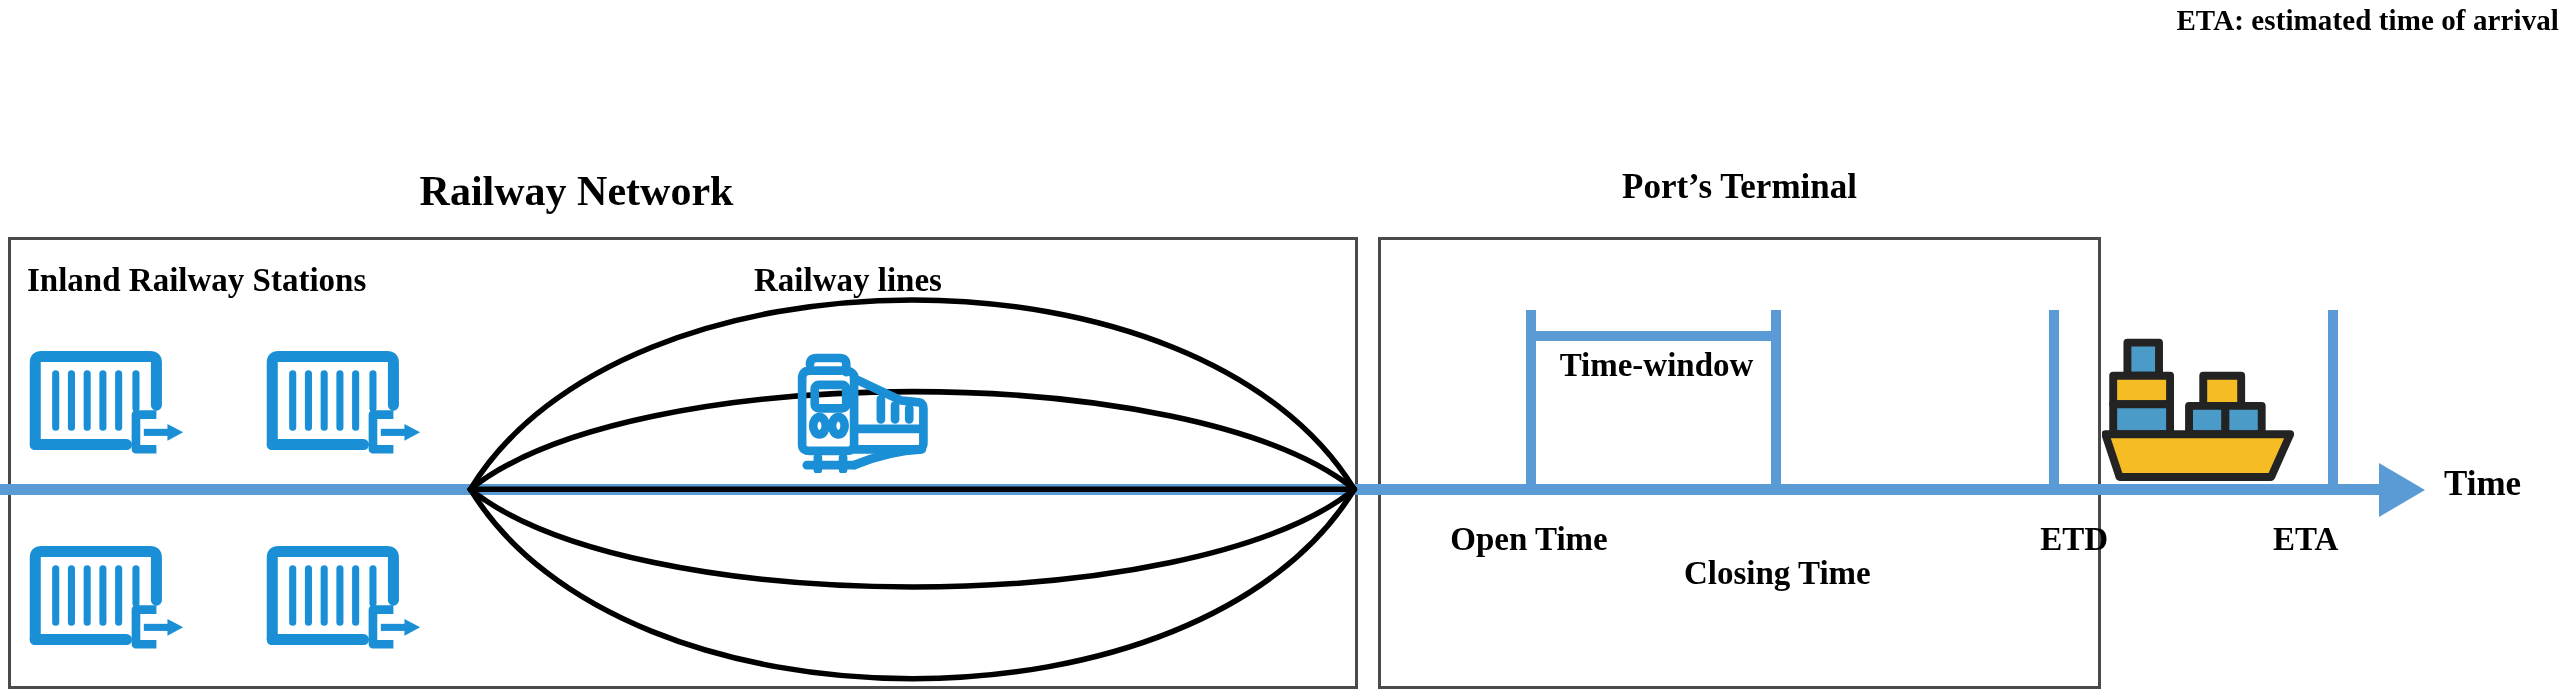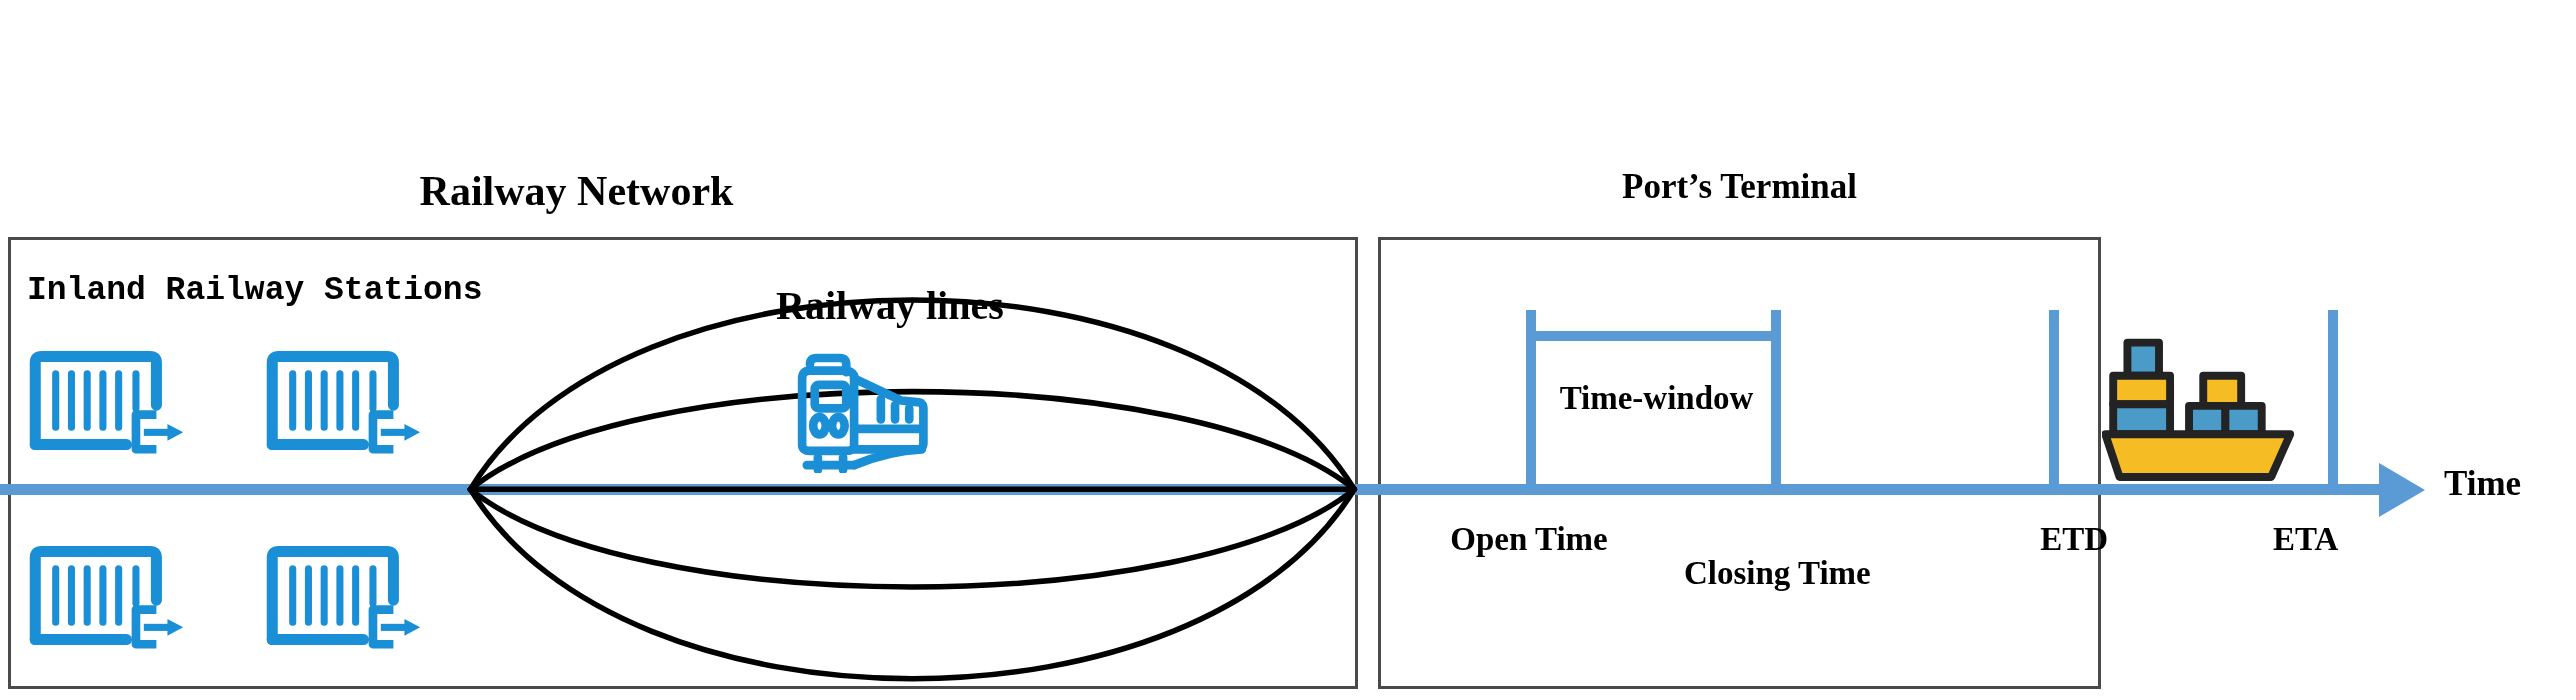--- a/index.html
+++ b/index.html
@@ -39,38 +39,39 @@
   #station-3{left:261px;top:542px;}
 
   
   #train-icon{left:778px;top:347px;width:190px;height:126px;}
 
   
   .tick{position:absolute;background:#5b9bd5;width:9.5px;}
   #tw-tick-open{left:1526px;top:310px;height:180px;}
   #tw-tick-close{left:1771px;top:310px;height:180px;}
   #tw-bar{left:1526px;top:331px;width:254px;height:9.5px;background:#5b9bd5;}
-  #tw-label{left:1526px;top:380px;width:261px;text-align:center;font-size:33px;}
+  #tw-label{left:1526px;top:347px;width:261px;text-align:center;font-size:33px;}
   #tick-etd{left:2049px;top:310px;height:182px;}
   #tick-eta{left:2328px;top:310px;height:182px;}
 
   
   .axlabel{font-size:33px;font-weight:bold;white-space:nowrap;}
   #lbl-open{left:1442px;top:521px;width:174px;text-align:center;}
   #lbl-close{left:1684px;top:521px;width:183px;text-align:center;margin-top:34px;}
   #lbl-etd{left:1990px;top:521px;width:118px;text-align:right;}
   #lbl-eta{left:2273px;top:521px;width:118px;text-align:left;}
 
   
   #ship-icon{left:2102px;top:330px;width:212px;height:158px;}
 </style>
 </head>
 <body>
 
 <div class="abs" id="legend">
+  <div>ETA: estimated time of arrival</div>
 </div>
 
 <div class="abs ttl" id="title-railway">Railway Network</div>
 <div class="abs ttl" id="title-port">Port’s Terminal</div>
 
 <div class="abs boxframe" id="box-railway"></div>
 <div class="abs boxframe" id="box-port"></div>
 
 <div class="abs" id="axis-line"></div>
 <div class="abs" id="axis-arrow"></div>
@@ -79,23 +80,23 @@
 <svg class="abs" id="rail-svg" viewBox="0 0 3262 887">
   <g fill="none" stroke="#000000" stroke-width="7" stroke-linecap="round">
     <path d="M595,620 C 790,300 1520,300 1715,620"></path>
     <path d="M595,620 C 800,455 1510,455 1715,620"></path>
     <path d="M595,620 L 1715,620"></path>
     <path d="M595,620 C 800,785 1510,785 1715,620"></path>
     <path d="M595,620 C 790,940 1520,940 1715,620"></path>
   </g>
 </svg>
 
-<div class="abs ttl" style="left:27px;top:272px;font-size:33px;font-family:Liberation Mono, monospace;">Inland Railway Stations</div>
-
-<div class="abs ttl" style="left:776px;top:262px;font-size:40px;margin-top:20px;">Railway lines</div>
+<div class="abs ttl" style="left:27px;top:262px;font-size:33px;">Inland Railway Stations</div>
+
+<div class="abs ttl" style="left:754px;top:262px;font-size:33px;">Railway lines</div>
 
 <svg class="abs station" id="station-0" viewBox="0 0 232 136">
   <g fill="none" stroke="#1a8fd5" stroke-width="14" stroke-linecap="round" stroke-linejoin="round">
     <path d="M14,124 L14,20 Q14,12 22,12 L160,12 Q168,12 168,20 L168,74"></path>
     <path d="M14,124 L130,124"></path>
   </g>
   <g fill="none" stroke="#1a8fd5" stroke-width="9" stroke-linecap="round">
     <line x1="40" y1="34" x2="40" y2="102"></line>
     <line x1="60" y1="34" x2="60" y2="102"></line>
     <line x1="80" y1="34" x2="80" y2="102"></line>

